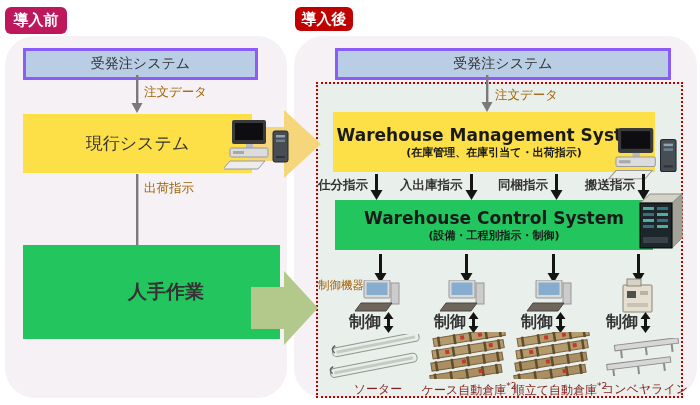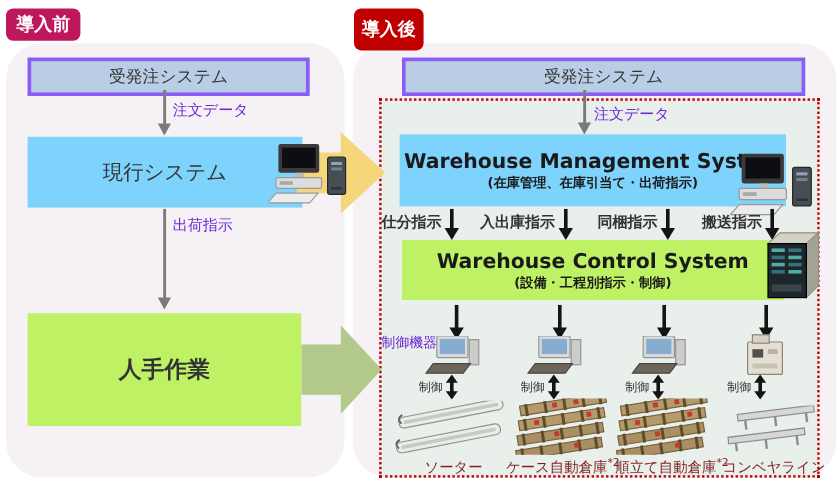--- a/index.html
+++ b/index.html
@@ -5,48 +5,48 @@
   html,body{margin:0;padding:0;background:#fff;}
   #stage{
     position:relative;width:700px;height:405px;background:#ffffff;overflow:hidden;
     font-family:"DejaVu Sans","Liberation Sans",sans-serif;color:#333;
   }
   .panel{position:absolute;background:#f6f1f4;border-radius:30px;}
   .badge{position:absolute;border-radius:6px;color:#fff;font-weight:bold;font-size:15px;
          display:flex;align-items:center;justify-content:center;z-index:5;}
   .bluebox{position:absolute;background:#b9cde5;border:3px solid #8b5cf6;font-size:14px;
            display:flex;align-items:center;justify-content:center;z-index:2;}
-  .yellowbox{position:absolute;background:#7dd3fc;display:flex;align-items:center;justify-content:center;z-index:2;}
-  .greenbox{position:absolute;background:#bef264;display:flex;align-items:center;justify-content:center;z-index:2;}
+  .yellowbox{position:absolute;background:#fde047;display:flex;align-items:center;justify-content:center;z-index:2;}
+  .greenbox{position:absolute;background:#22c55e;display:flex;align-items:center;justify-content:center;z-index:2;}
   .scopebox{position:absolute;background:#e9efeb;border:2px dotted #c00000;z-index:1;}
   .scopebadge{position:absolute;background:#c00000;border-radius:4px;color:#fff;font-weight:bold;
               font-size:12px;display:flex;align-items:center;justify-content:center;z-index:4;}
-  .lbl{position:absolute;font-size:12.5px;color:#6d28d9;white-space:nowrap;z-index:3;}
+  .lbl{position:absolute;font-size:12.5px;color:#a16207;white-space:nowrap;z-index:3;}
   .colhead{display:flex;flex-direction:column;align-items:center;justify-content:center;line-height:1.25;}
   .wtitle{font-weight:bold;font-size:17px;color:#1a1a1a;letter-spacing:0;}
   .wsub{font-weight:bold;font-size:11px;color:#1a1a1a;}
   .bigtext{font-size:17px;}
   .boldtext{font-weight:bold;font-size:19px;}
   .instr{position:absolute;display:flex;align-items:flex-start;z-index:3;}
   .instr span{font-size:12.5px;font-weight:600;margin-top:3px;margin-right:2px;white-space:nowrap;}
   .ctrl{position:absolute;display:flex;align-items:center;z-index:3;}
-  .ctrl span{font-size:10px;font-weight:400;margin-right:2px;white-space:nowrap;}
+  .ctrl span{font-size:16px;font-weight:700;margin-right:2px;white-space:nowrap;}
   .eqlabel{position:absolute;font-size:12px;color:#7f1d1d;text-align:center;white-space:nowrap;z-index:3;}
   .eqlabel sup{font-size:9px;}
   svg{display:block;}
   .icon{position:absolute;z-index:3;}
   .arrowsvg{position:absolute;z-index:2;}
 </style>
 </head>
 <body>
 
 <div id="stage">
 
   <div class="badge" style="left:5px;top:7px;width:62px;height:27px;background:#be185d;">導入前</div>
-  <div class="badge" style="left:295px;top:7px;width:58px;height:35px;background:#c00000;">導入後</div>
+  <div class="badge" style="left:295px;top:7px;width:58px;height:24px;background:#c00000;">導入後</div>
 
   <div class="panel" style="left:5px;top:36px;width:282px;height:362px;"></div>
   <div class="panel" style="left:294px;top:36px;width:403px;height:362px;"></div>
 
   <div class="bluebox" style="left:23px;top:48px;width:229px;height:26px;">受発注システム</div>
 
   <svg class="arrowsvg" style="left:131px;top:75px;" width="12" height="38" viewBox="0 0 12 38">
     <rect x="5" y="0" width="2.4" height="29" fill="#7a7a7a"></rect>
     <polygon points="0.5,28 11.5,28 6,38" fill="#7a7a7a"></polygon>
   </svg>
@@ -70,21 +70,21 @@
     <rect x="52" y="21.5" width="9" height="2.5" fill="#6e8292"></rect>
     <rect x="52" y="38" width="9" height="2" fill="#2c3237"></rect>
   </svg>
 
   <svg class="arrowsvg" style="left:131px;top:174px;" width="12" height="84" viewBox="0 0 12 84">
     <rect x="5" y="0" width="2.4" height="75" fill="#7a7a7a"></rect>
     <polygon points="0.5,74 11.5,74 6,84" fill="#7a7a7a"></polygon>
   </svg>
   <div class="lbl" style="left:144px;top:180px;">出荷指示</div>
 
-  <div class="greenbox boldtext" style="left:23px;top:261px;width:228px;height:94px;">人手作業</div>
+  <div class="greenbox boldtext" style="left:23px;top:245px;width:228px;height:94px;padding-left:29px;">人手作業</div>
 
   <svg class="arrowsvg" style="left:251px;top:271px;" width="67" height="74" viewBox="0 0 67 74">
     <polygon points="0,16 33,16 33,0 67,37 33,74 33,58 0,58" fill="#b2c98b"></polygon>
   </svg>
 
   <div class="bluebox" style="left:335px;top:48px;width:330px;height:26px;">受発注システム</div>
 
   <div class="scopebox" style="left:316px;top:82px;width:363px;height:312px;"></div>
 
   <svg class="arrowsvg" style="left:481px;top:75px;" width="12" height="37" viewBox="0 0 12 37">

